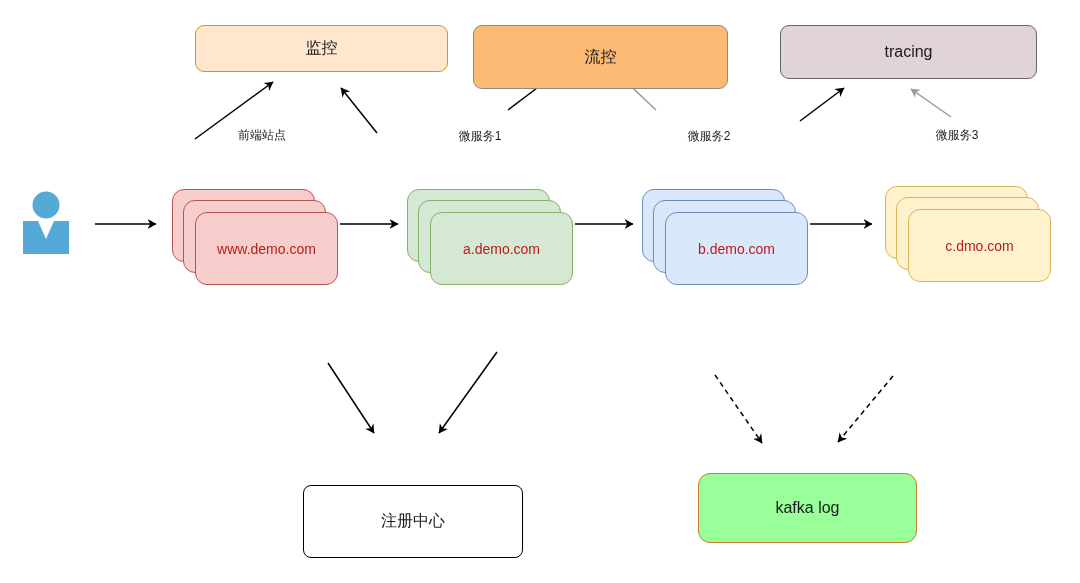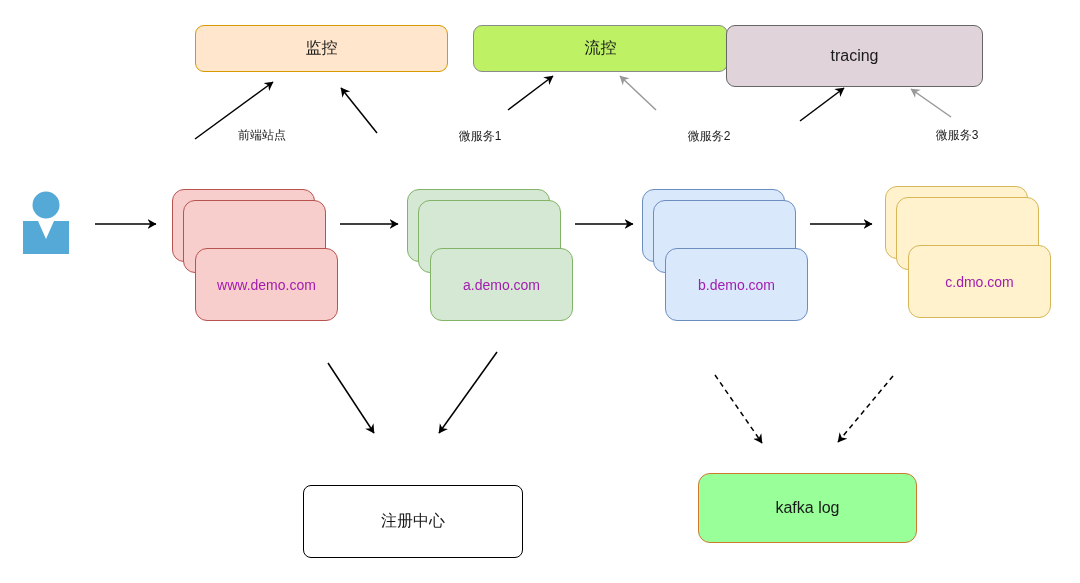--- a/index.html
+++ b/index.html
@@ -9,42 +9,42 @@
     font-family:"Liberation Sans", sans-serif; overflow:hidden;
   }
   svg.layer { position:absolute; left:0; top:0; width:1080px; height:583px; pointer-events:none; }
 
   .box {
     position:absolute; display:flex; align-items:center; justify-content:center;
     font-size:16px; color:#1a1a1a; border:1px solid #666; border-radius:9px;
     text-align:center; white-space:nowrap;
   }
   .box-monitor  { left:195px; top:25px; width:253px; height:47px; background:#ffe6cc; border-color:#d79b00; }
-  .box-flow     { left:473px; top:25px; width:255px; height:47px; background:#bef264; border-color:#8a8a8a; }
-  .box-tracing  { left:726px; top:25px; width:257px; height:62px; background:#e1d3da; border-color:#666666; }
+  .box-flow     { left:473px; top:25px; width:255px; height:64px; background:#fdba74; border-color:#8a8a8a; }
+  .box-tracing  { left:780px; top:25px; width:257px; height:54px; background:#e1d3da; border-color:#666666; }
   .box-registry { left:303px; top:485px; width:220px; height:73px; background:#ffffff; border-color:#000000; border-radius:8px; }
   .box-kafka    { left:698px; top:473px; width:219px; height:70px; background:#99ff99; border-color:#cc7a2e; border-radius:12px; }
 
   .edge-label {
     position:absolute; transform:translateX(-50%);
     font-size:12px; color:#1a1a1a; white-space:nowrap;
   }
   .lbl-frontend { left:262px; top:127px; }
   .lbl-ms1 { left:480px; top:128px; }
   .lbl-ms2 { left:709px; top:128px; }
   .lbl-ms3 { left:957px; top:127px; }
 
   .stack { position:absolute; width:166px; height:96px; }
   .stack .card {
     position:absolute; width:143px; height:73px; border-radius:12px; border:1px solid;
   }
   .stack .card.back  { left:0;    top:0; }
   .stack .card.mid   { left:11px; top:11px; }
   .stack .card.front { left:23px; top:23px; display:flex; align-items:center; justify-content:center;
-                       font-size:14px; color:#a21caf;margin-top:36px; }
+                       font-size:14px; color:#b91c1c; }
   .stack-www { left:172px; top:189px; }
   .stack-a   { left:407px; top:189px; }
   .stack-b   { left:642px; top:189px; }
   .stack-c   { left:885px; top:186px; }
   .stack-www .card { background:#f8cecc; border-color:#b85450; }
   .stack-a   .card { background:#d5e8d4; border-color:#82b366; }
   .stack-b   .card { background:#dae8fc; border-color:#6c8ebf; }
   .stack-c   .card { background:#fff2cc; border-color:#d6b656; }
 
   .user-icon-wrap { position:absolute; left:22px; top:190px; width:48px; height:65px; }

